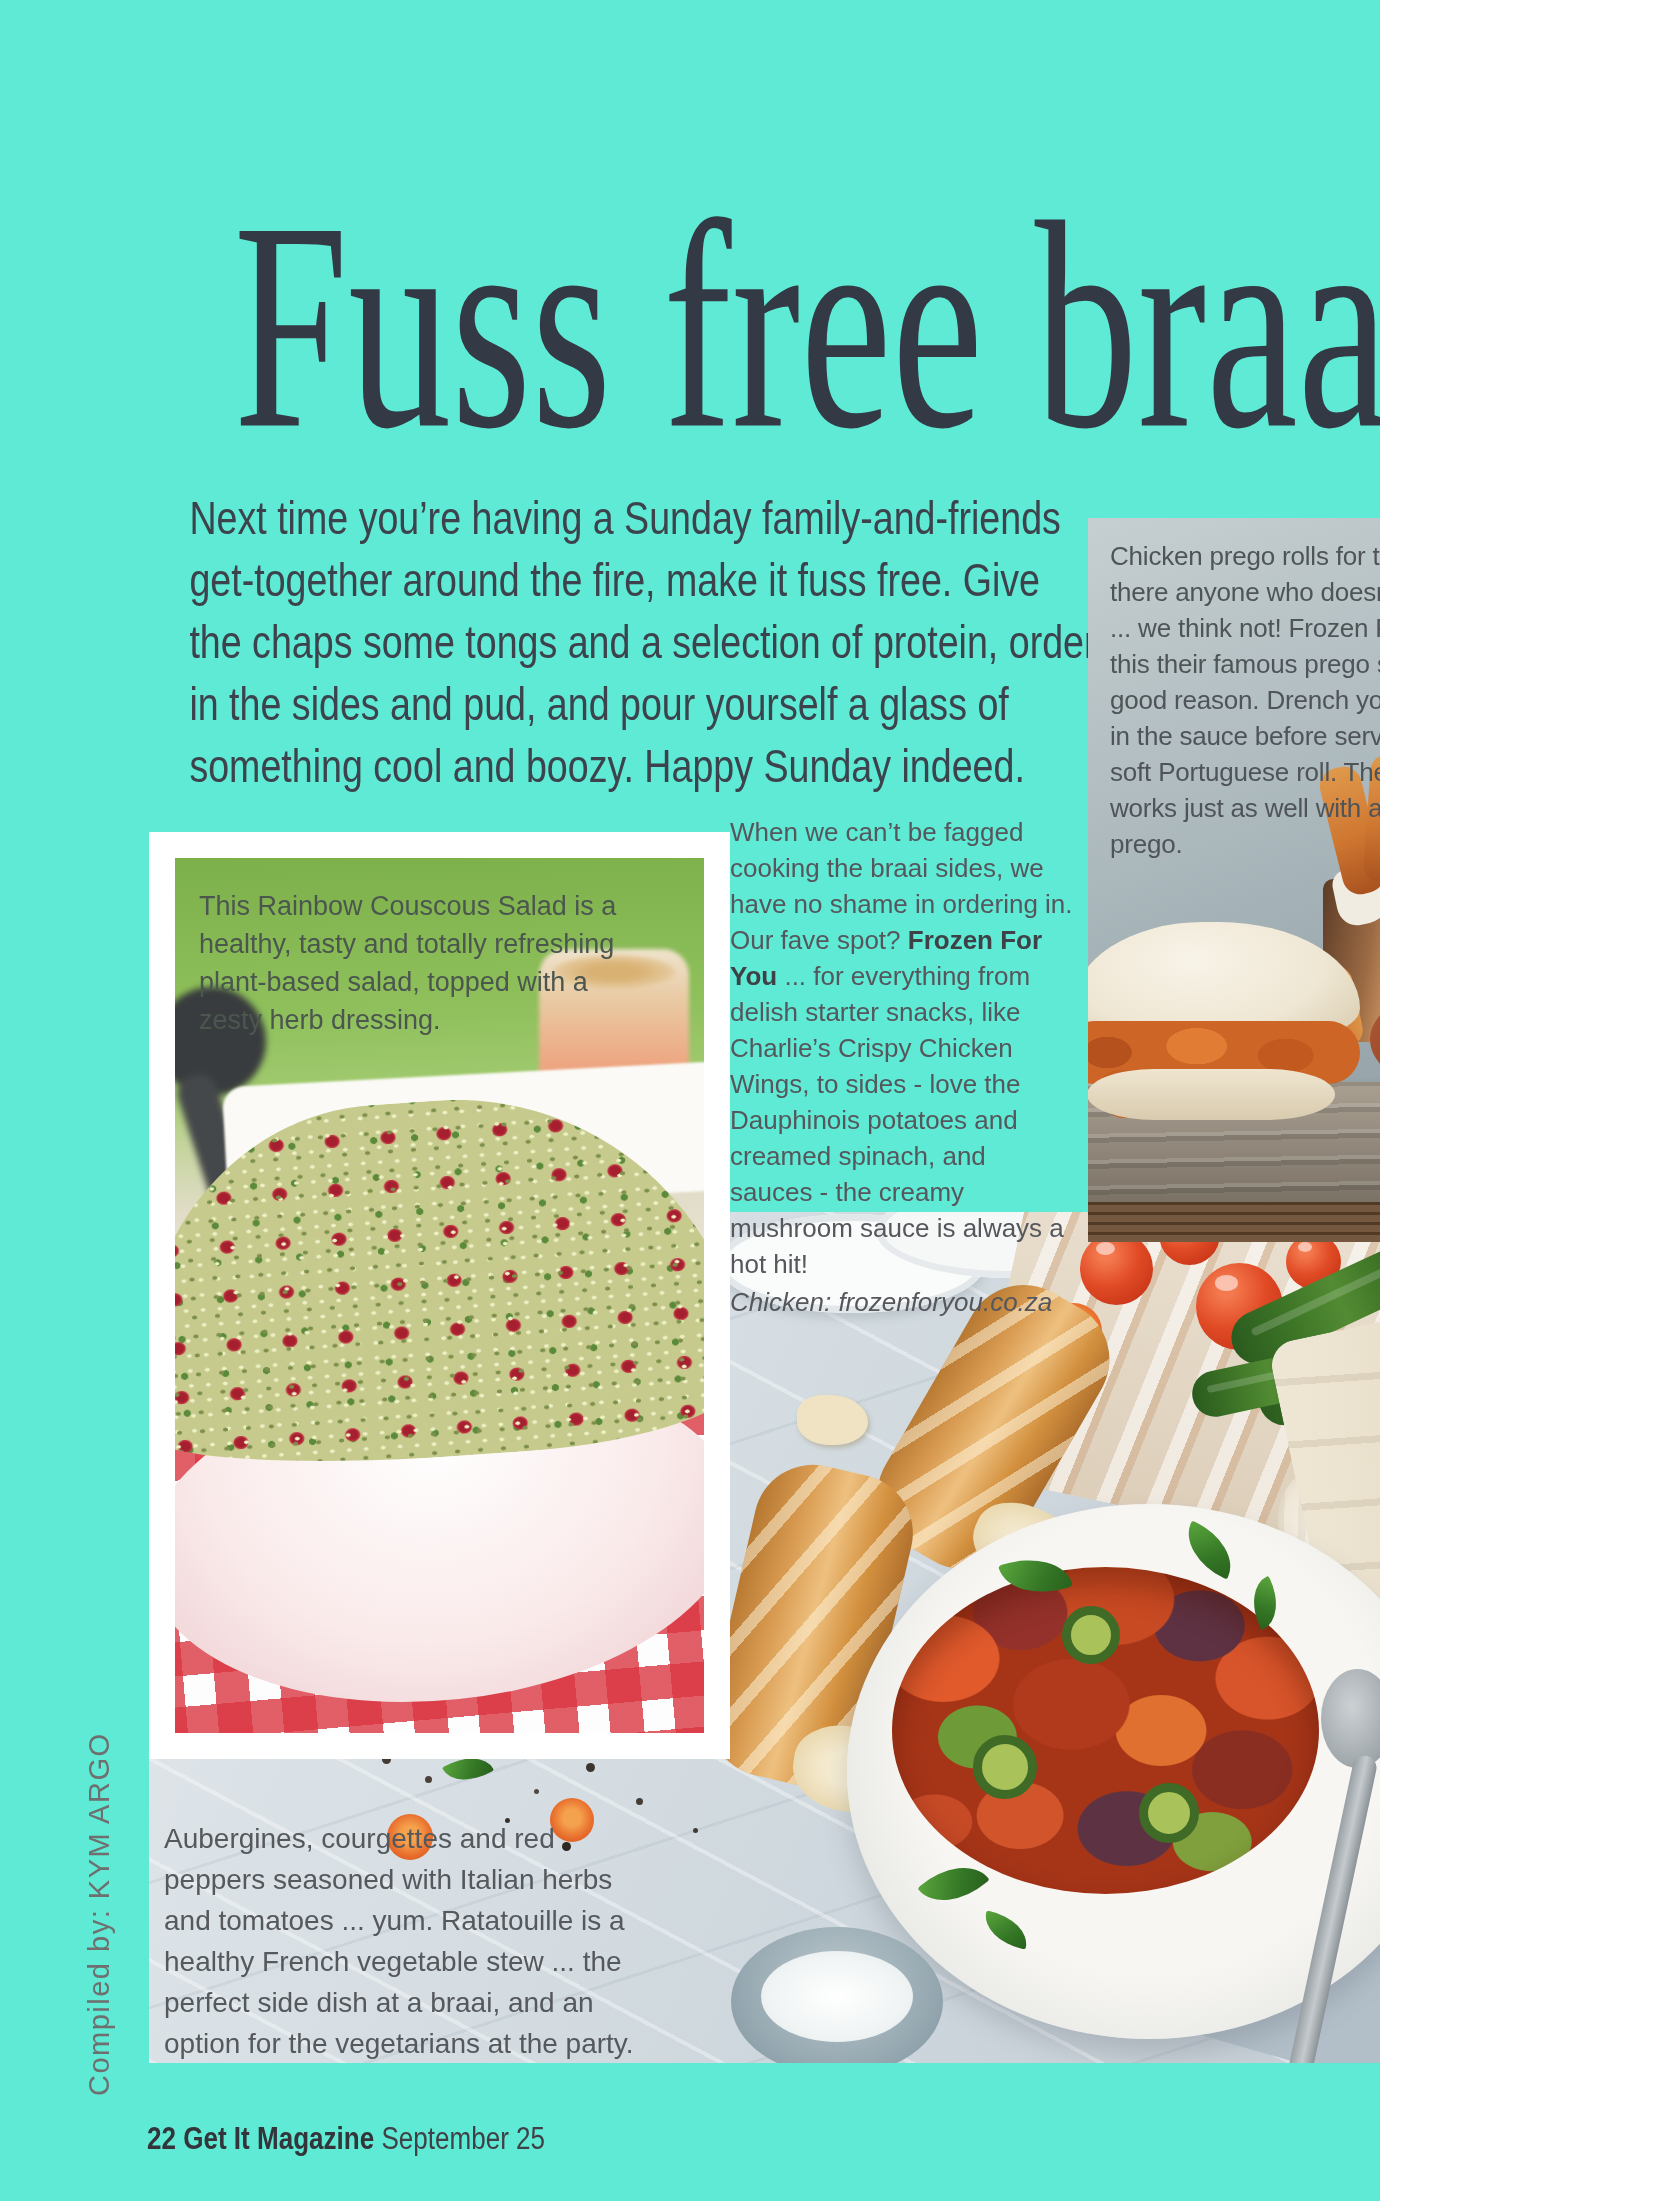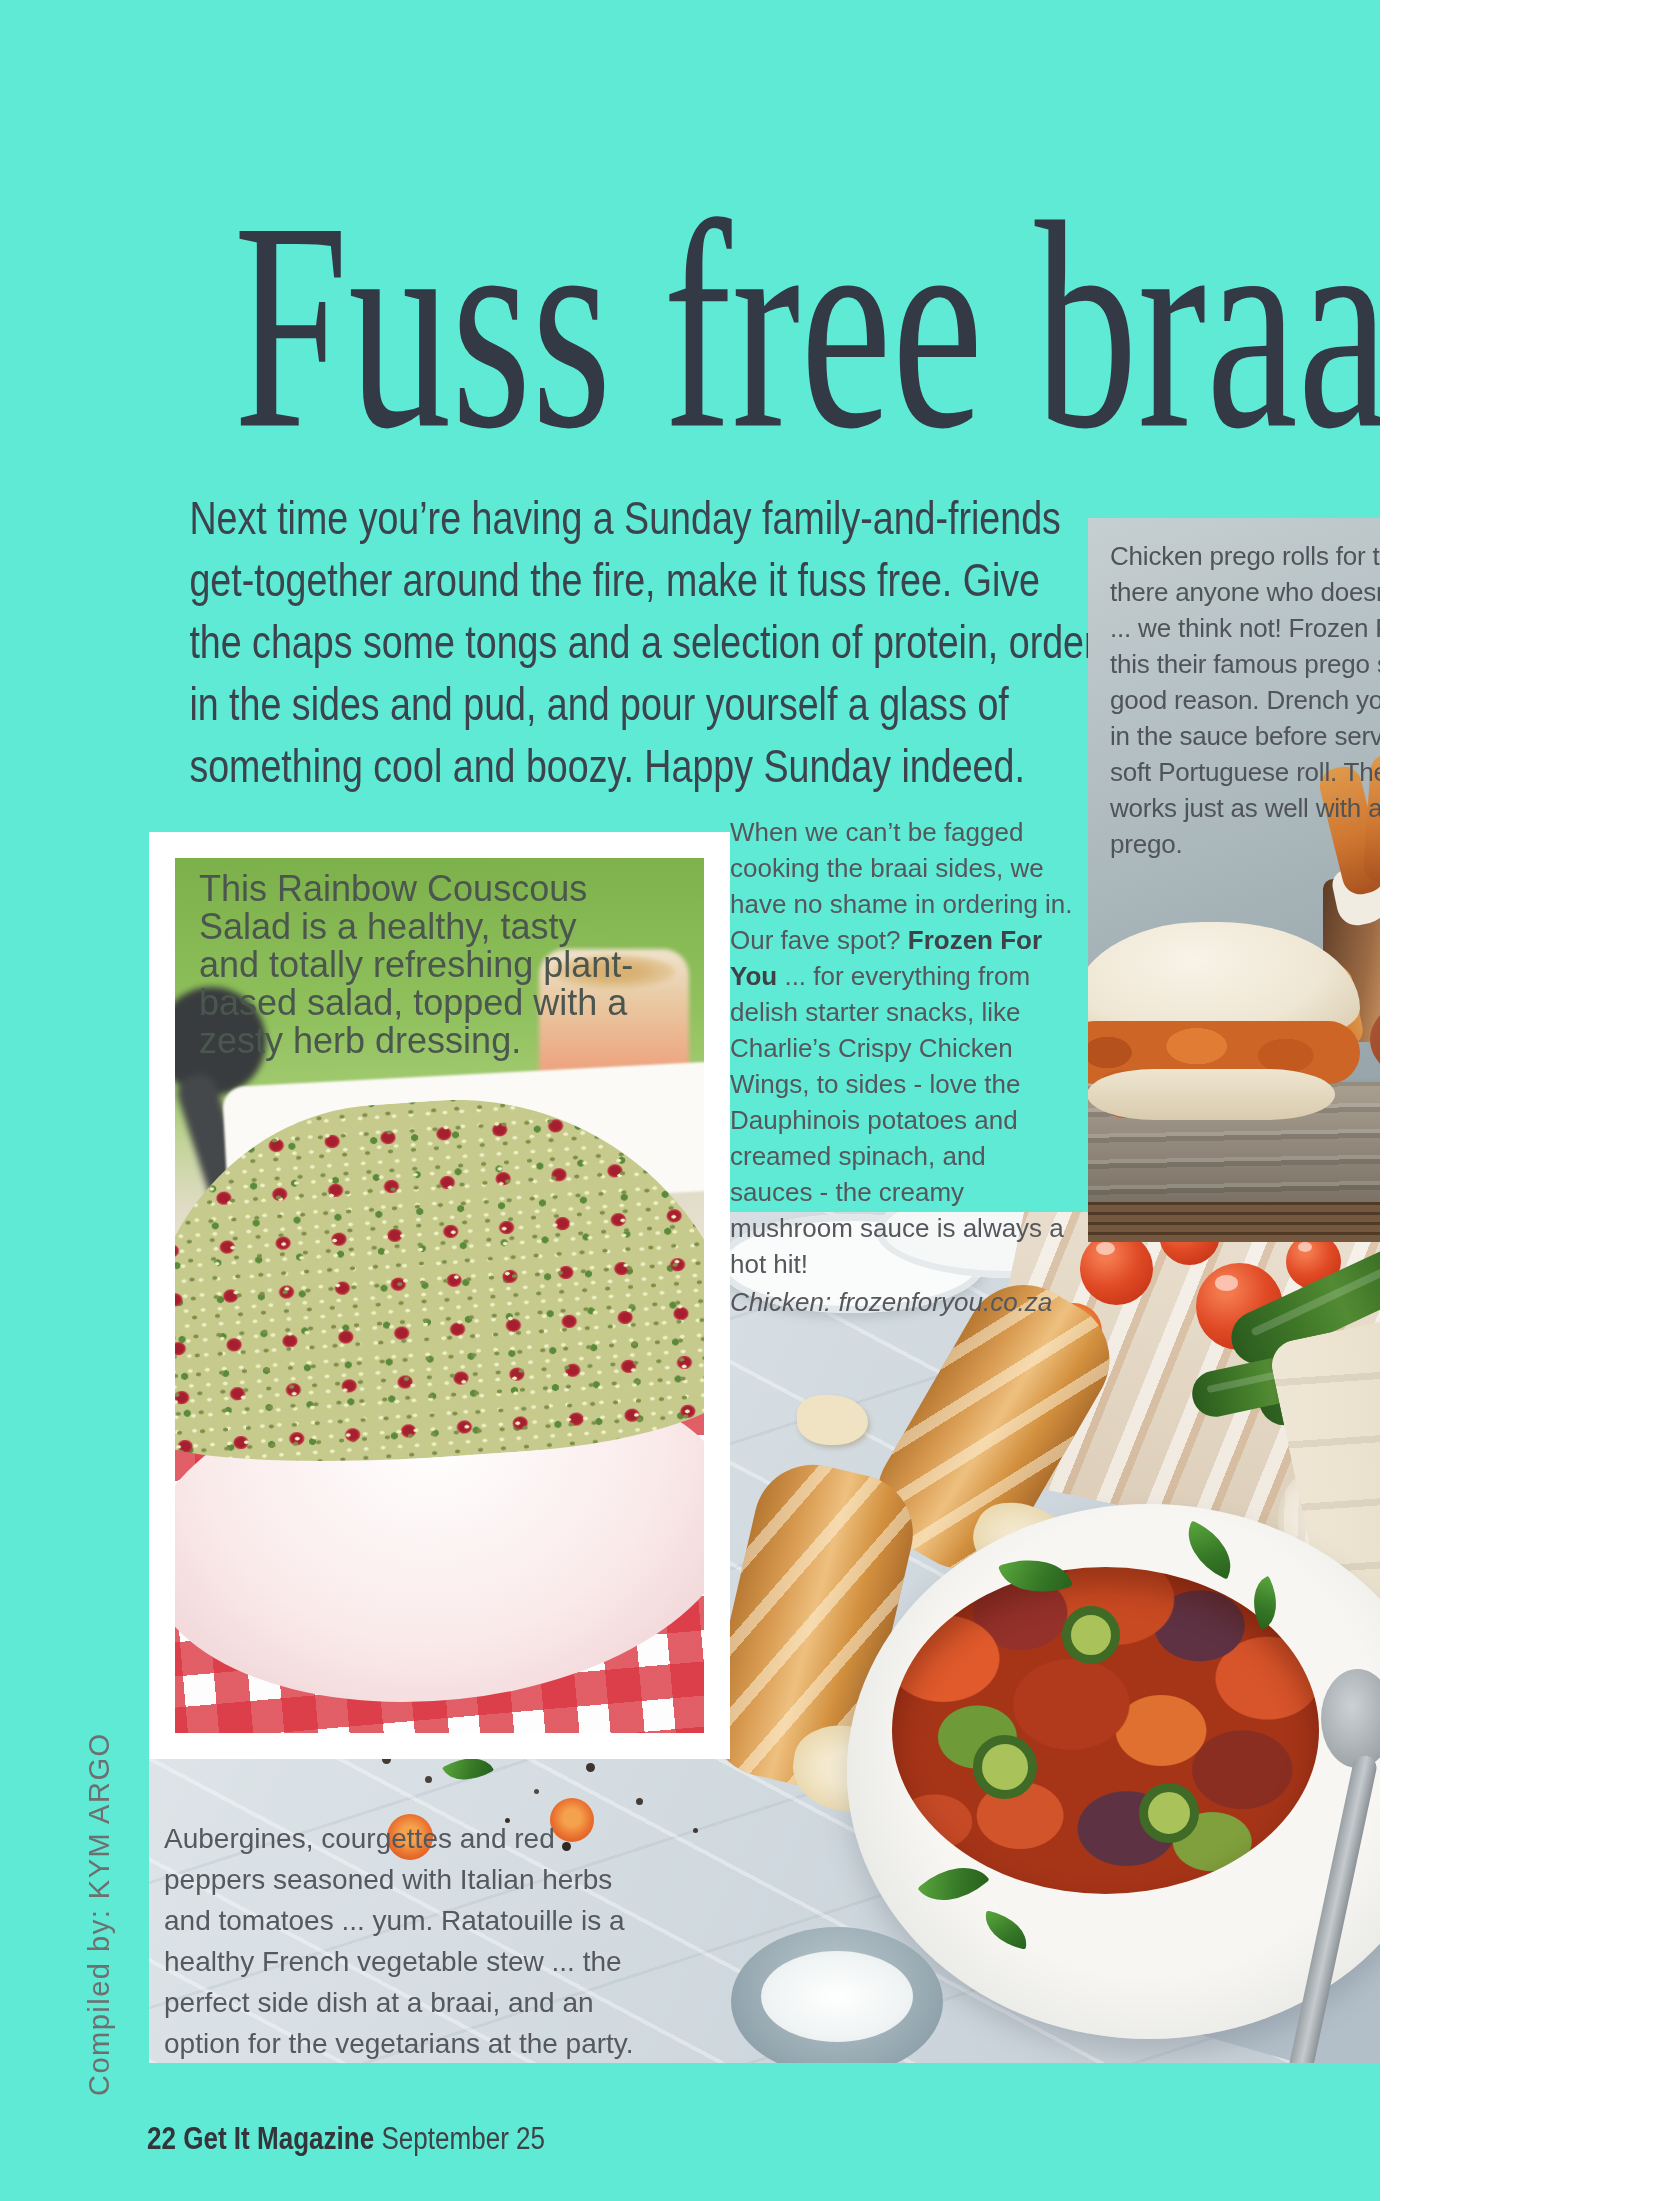--- a/index.html
+++ b/index.html
@@ -143,21 +143,21 @@
   .peppercorns{left:233px;top:543px;width:9px;height:9px;border-radius:50%;background:#413a33;
      box-shadow:42px 20px 0 -1px #4a423a,91px -6px 0 0 #37302a,150px 32px 0 -2px #514941,
        204px 8px 0 0 #3c352f,253px 42px 0 -1px #453d35,121px 61px 0 -2px #37302a,
        18px 71px 0 -1px #4a423a,309px 71px 0 -2px #413a33,180px 87px 0 0 #2f2923;}
   .rat-caption{left:15px;top:606px;width:477px;font-size:28px;line-height:41px;color:#55585c;z-index:9;}
 
   
   .salad-frame{left:149px;top:832px;width:581px;height:927px;background:#ffffff;}
   .salad-content{position:absolute;left:26px;top:26px;right:26px;bottom:26px;overflow:hidden;
      background:linear-gradient(178deg,#7cb04a 0%,#8fc05c 18%,#a0c96e 26%,#c4d49b 32%,#e2ddc9 40%,#ece7dd 50%,#f0ebe4 60%);}
-  .salad-caption{left:24px;top:12px;width:444px;font-size:36px;line-height:38px;color:#4b564f;z-index:9;}
+  .salad-caption{left:24px;top:29px;width:444px;font-size:27px;line-height:38px;color:#4b564f;z-index:9;}
   .serve-spoon{left:-18px;top:129px;width:109px;height:109px;border-radius:50%;background:#393c3e;
      filter:blur(3px);}
   .serve-spoon::after{content:"";position:absolute;left:38px;top:85px;width:40px;height:149px;
      background:#45484a;border-radius:18px;transform:rotate(-18deg);}
   .dressing-jar{left:364px;top:91px;width:150px;height:188px;border-radius:26px;filter:blur(2px);
      background:linear-gradient(180deg,#efe3cd 0%,#e9c9a2 28%,#eda883 60%,#e89a78 85%,#e2a67e 100%);}
   .dressing-jar::before{content:"";position:absolute;left:14px;top:6px;right:14px;height:34px;
      border-radius:50%;background:radial-gradient(#d9b173 30%,#efe0c2 100%);}
   .dish-rim{left:50px;top:216px;right:-24px;height:129px;background:#fbfaf6;border-radius:22px;
      transform:rotate(-3deg);filter:blur(1px);}

